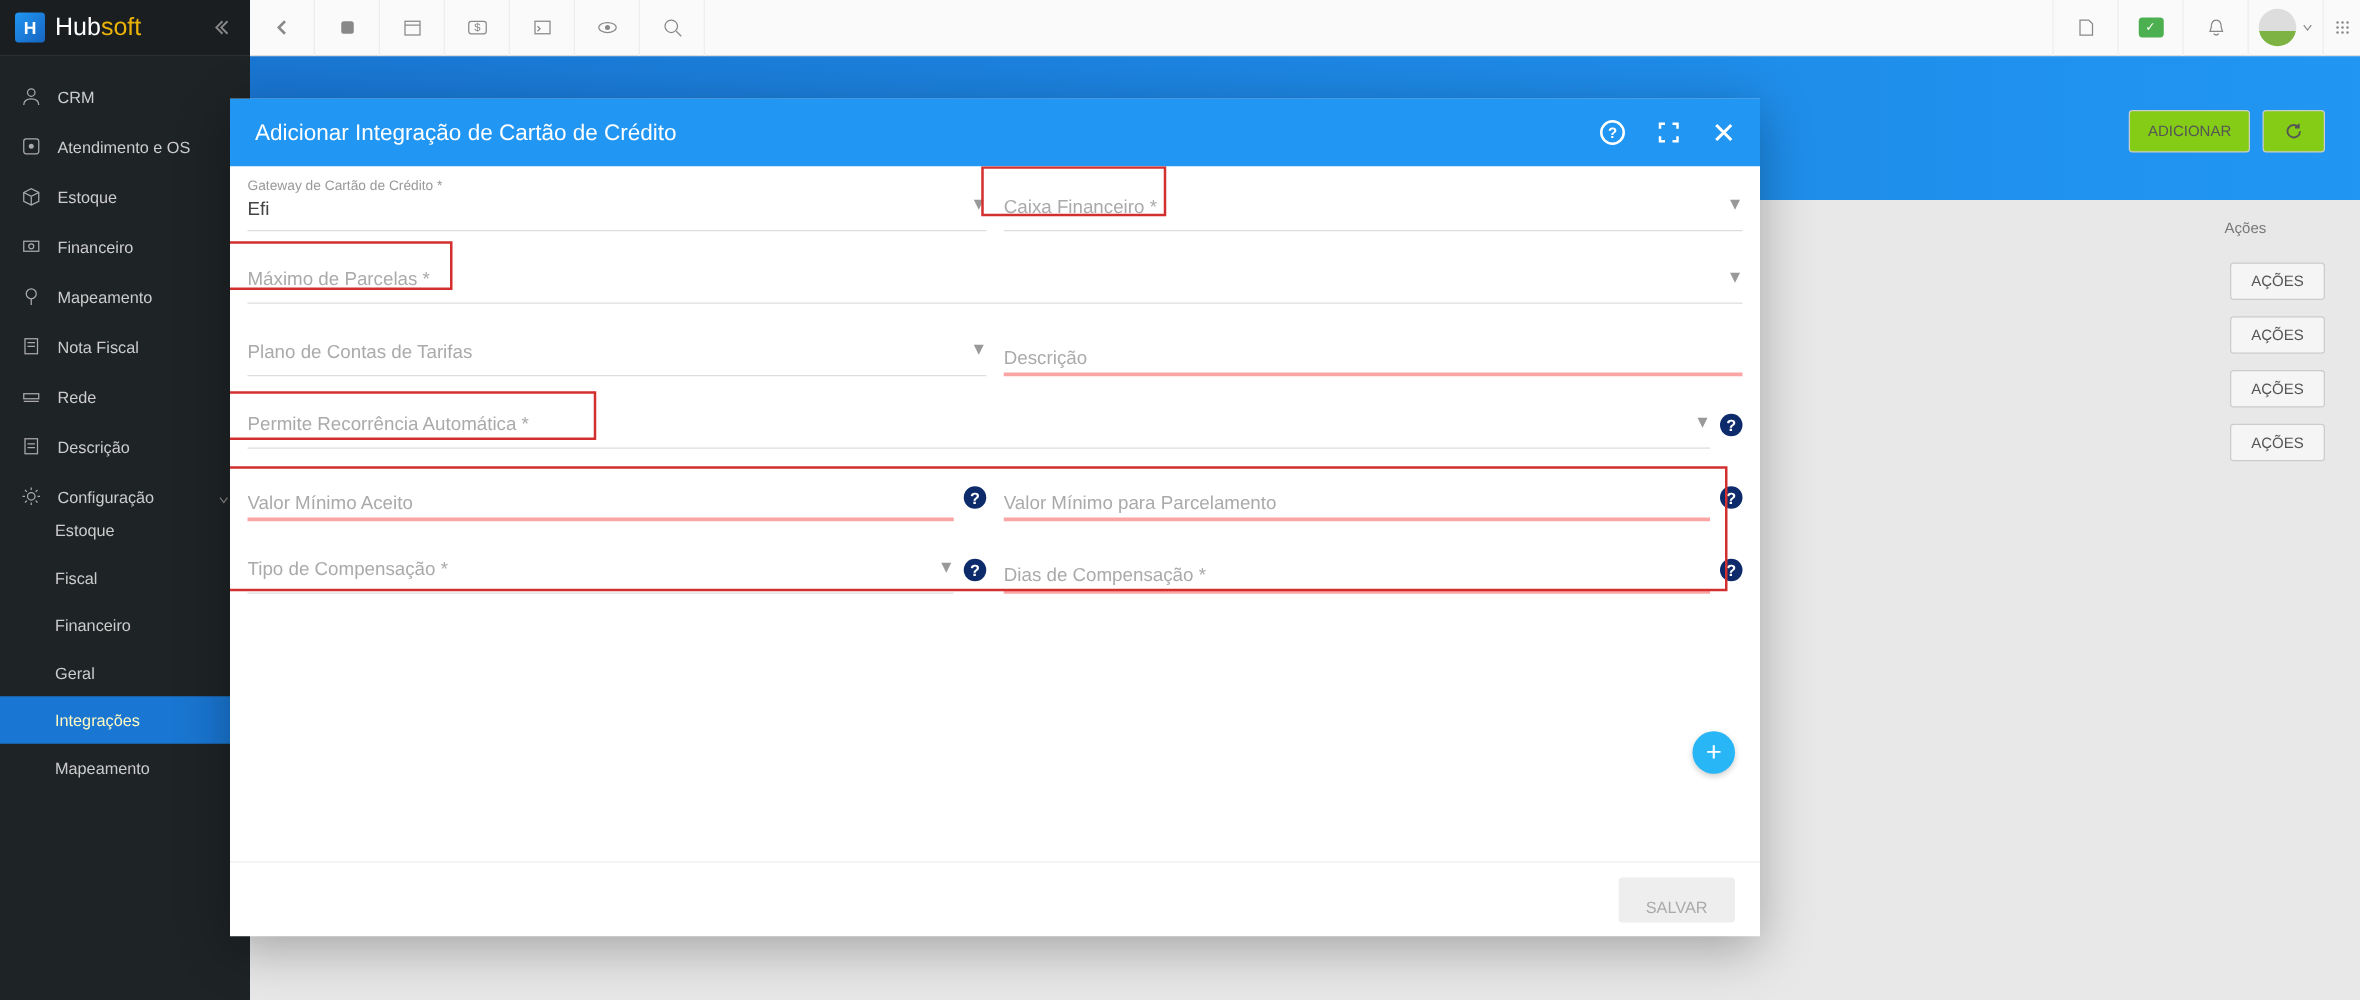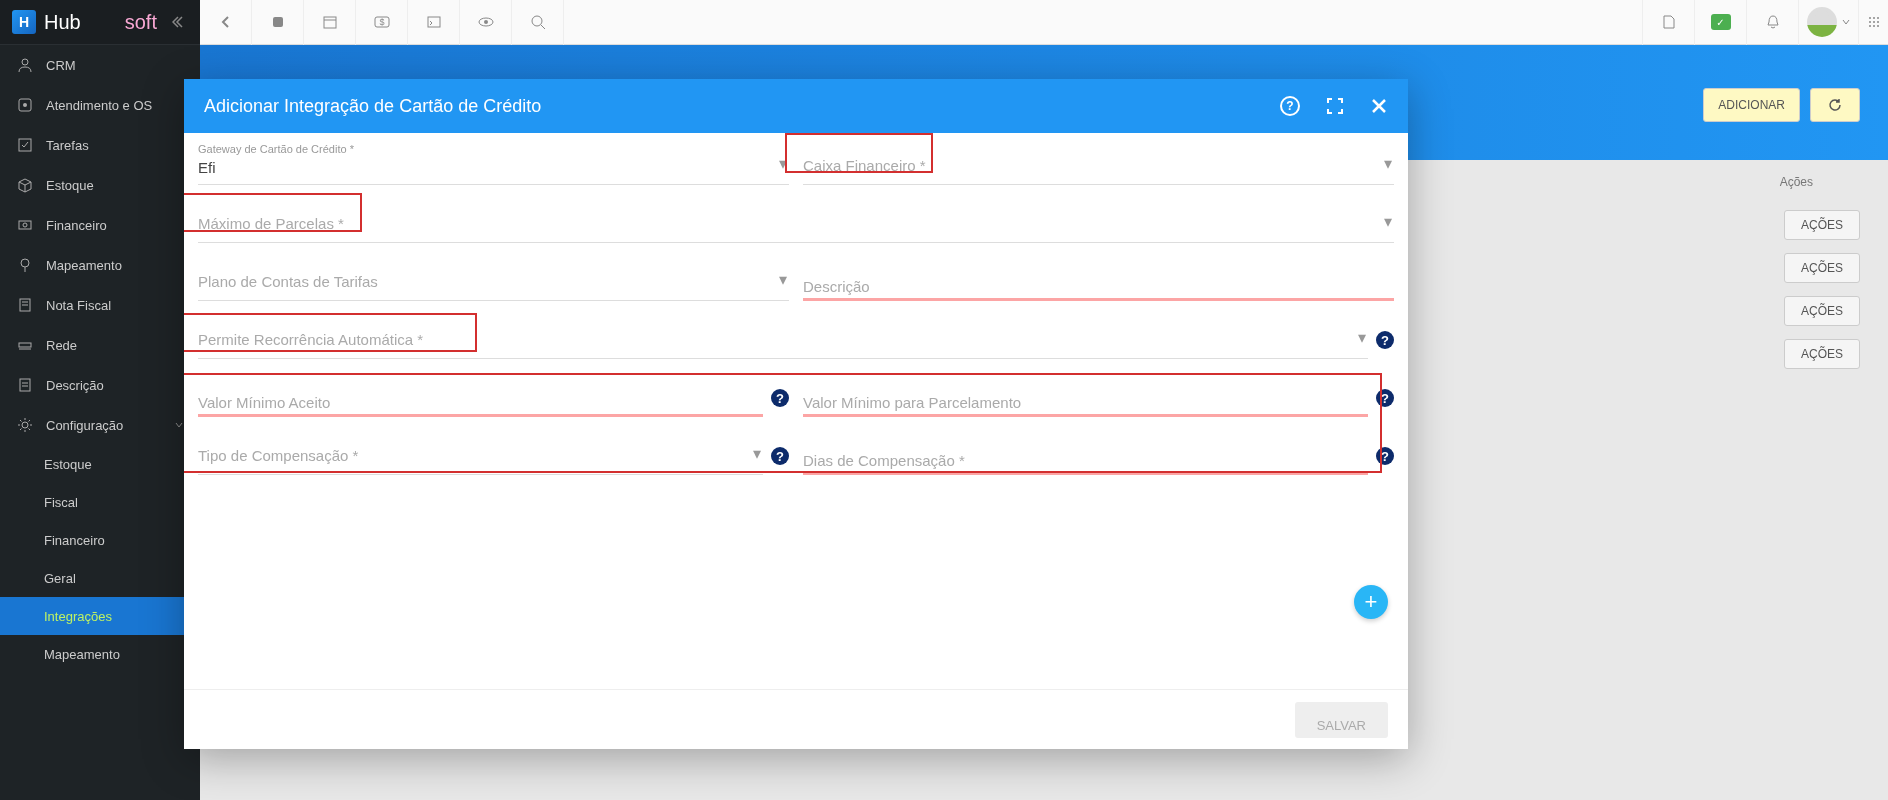--- a/index.html
+++ b/index.html
@@ -2,42 +2,42 @@
 <html><head>
 <meta charset="utf-8">
 <style>
 * { margin: 0; padding: 0; box-sizing: border-box; font-family: Arial, sans-serif; }
 body { background: #e8e8e8; overflow: hidden; height: 800px; width: 1888px; position: relative; }
 
 
 .sidebar { position: absolute; left: 0; top: 0; width: 200px; height: 800px; background: #1e2326; color: #aaa; font-size: 13px; overflow-y: auto; }
 .sidebar-logo { display: flex; align-items: center; height: 45px; padding: 0 12px; background: #1a1e21; border-bottom: 1px solid #2a2f33; }
 .logo-text { color: #fff; font-size: 20px; font-weight: 300; margin-left: 8px; }
-.logo-text .soft { color: #f9a8d4; margin-left: 44px; }
+.logo-text .soft { color: #eab308; }
 .logo-icon { width: 24px; height: 24px; background: linear-gradient(135deg, #2196f3, #1565c0); border-radius: 3px; display:flex; align-items:center; justify-content:center; color:#fff; font-weight:bold; font-size:14px;}
 .collapse-icon { margin-left: auto; color: #888; }
-.sidebar-item { display: flex; align-items: center; height: 40px; padding: 0 16px; cursor: pointer; color: #ccc; }
+.sidebar-item { display: flex; align-items: flex-end; height: 40px; padding: 0 16px; cursor: pointer; color: #ccc; }
 .sidebar-item .sicon { width: 18px; margin-right: 12px; display:flex; align-items:center; justify-content:center; }
 .sidebar-sub { padding-left: 44px; height: 38px; display:flex; align-items:center; cursor:pointer; color:#ccc; }
-.sidebar-sub.active { background: #1976d2; color:#bef264;text-align:right; }
+.sidebar-sub.active { background: #1976d2; color:#fef9c3;text-align:right; }
 .sidebar-item .chev { margin-left: auto; color:#888; }
 
 
 .topbar { position: absolute; left: 200px; top: 0; right: 0; height: 45px; background: #fafafa; border-bottom: 1px solid #ddd; display: flex; align-items: center; }
 .topbar .ticon { width: 52px; height: 45px; display:flex; align-items:center; justify-content:center; color:#888; border-right:1px solid #eee; cursor:pointer; }
 .topbar .right { margin-left: auto; display:flex; align-items:center; }
 .topbar .right .ticon { border-right:none; border-left:1px solid #eee; }
 .notif-badge { background:#4caf50; width:20px; height:16px; border-radius:3px; display:flex; align-items:center; justify-content:center; color:#fff; font-size:10px;}
 .avatar { width:30px; height:30px; background:linear-gradient(180deg,#ddd 0%,#ddd 60%,#7cb342 60%,#7cb342 100%); border-radius:50%; position:relative; }
 .avatar::before{content:"";position:absolute;width:14px;height:14px;background:#ddd;border-radius:50%;top:3px;left:8px;}
 
 
 .page-header { position: absolute; left: 200px; top: 45px; right: 0; height: 115px; background: linear-gradient(90deg, #1976d2, #2196f3); }
 .page-toolbar { position: absolute; right: 28px; top: 88px; display:flex; gap:10px; }
-.btn-white { background:#fef9c3; border:1px solid #ccc; border-radius:3px; height:34px; padding:0 14px; display:flex; align-items:center; font-size:12px; color:#555; cursor:pointer; }
+.btn-white { background:#84cc16; border:1px solid #ccc; border-radius:3px; height:34px; padding:0 14px; display:flex; align-items:center; font-size:12px; color:#555; cursor:pointer; }
 .table-head-right { position:absolute; right:75px; top:175px; color:#777; font-size:12px; }
 .actions-col { position:absolute; right:28px; top:210px; display:flex; flex-direction:column; gap:13px; }
 .btn-acoes { background:#f5f5f5; border:1px solid #ccc; border-radius:3px; width:76px; height:30px; font-size:12px; color:#555; display:flex; align-items:center; justify-content:center; cursor:pointer;}
 
 
 .modal { position:absolute; left:184px; top:79px; width:1224px; height:670px; background:#fff; box-shadow:0 10px 40px rgba(0,0,0,0.3); display:flex; flex-direction:column; }
 .modal-header { height:54px; background:#2196f3; color:#fff; display:flex; align-items:center; padding:0 20px; }
 .modal-title { font-size:18px; font-weight:400; }
 .modal-header .hicons { margin-left:auto; display:flex; gap:26px; align-items:center; }
 .hicons span { cursor:pointer; display:flex; }
@@ -84,29 +84,20 @@
     <span>CRM</span>
   </div>
   <div class="sidebar-item">
     <span class="sicon">
         <svg width="16" height="16" viewBox="0 0 16 16">
           <rect x="2" y="2" width="12" height="12" rx="2" stroke="#aaa" fill="none"></rect>
           <circle cx="8" cy="8" r="2" fill="#aaa"></circle>
         </svg>
       </span>
     <span>Atendimento e OS</span>
-  </div>
-  <div class="sidebar-item">
-    <span class="sicon">
-        <svg width="16" height="16" viewBox="0 0 16 16">
-          <rect x="2" y="2" width="12" height="12" stroke="#aaa" fill="none"></rect>
-          <path d="M5 8 L7 10 L11 5" stroke="#aaa" fill="none"></path>
-        </svg>
-      </span>
-    <span>Tarefas</span>
   </div>
   <div class="sidebar-item">
     <span class="sicon">
         <svg width="16" height="16" viewBox="0 0 16 16">
           <path d="M2 5 L8 2 L14 5 L14 12 L8 15 L2 12 Z M2 5 L8 8 L14 5 M8 8 L8 15" stroke="#aaa" fill="none"></path>
         </svg>
       </span>
     <span>Estoque</span>
   </div>
   <div class="sidebar-item">

